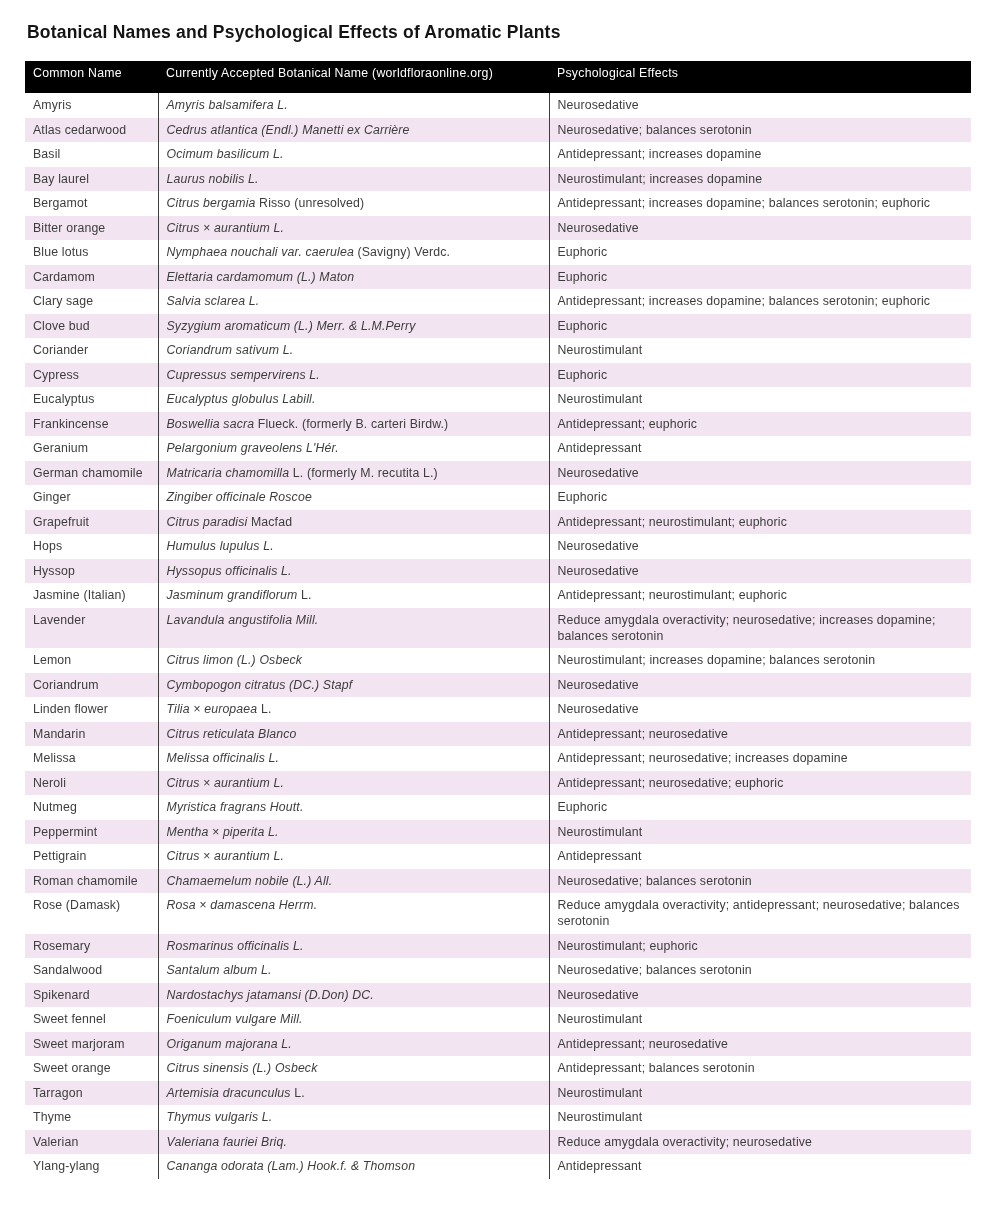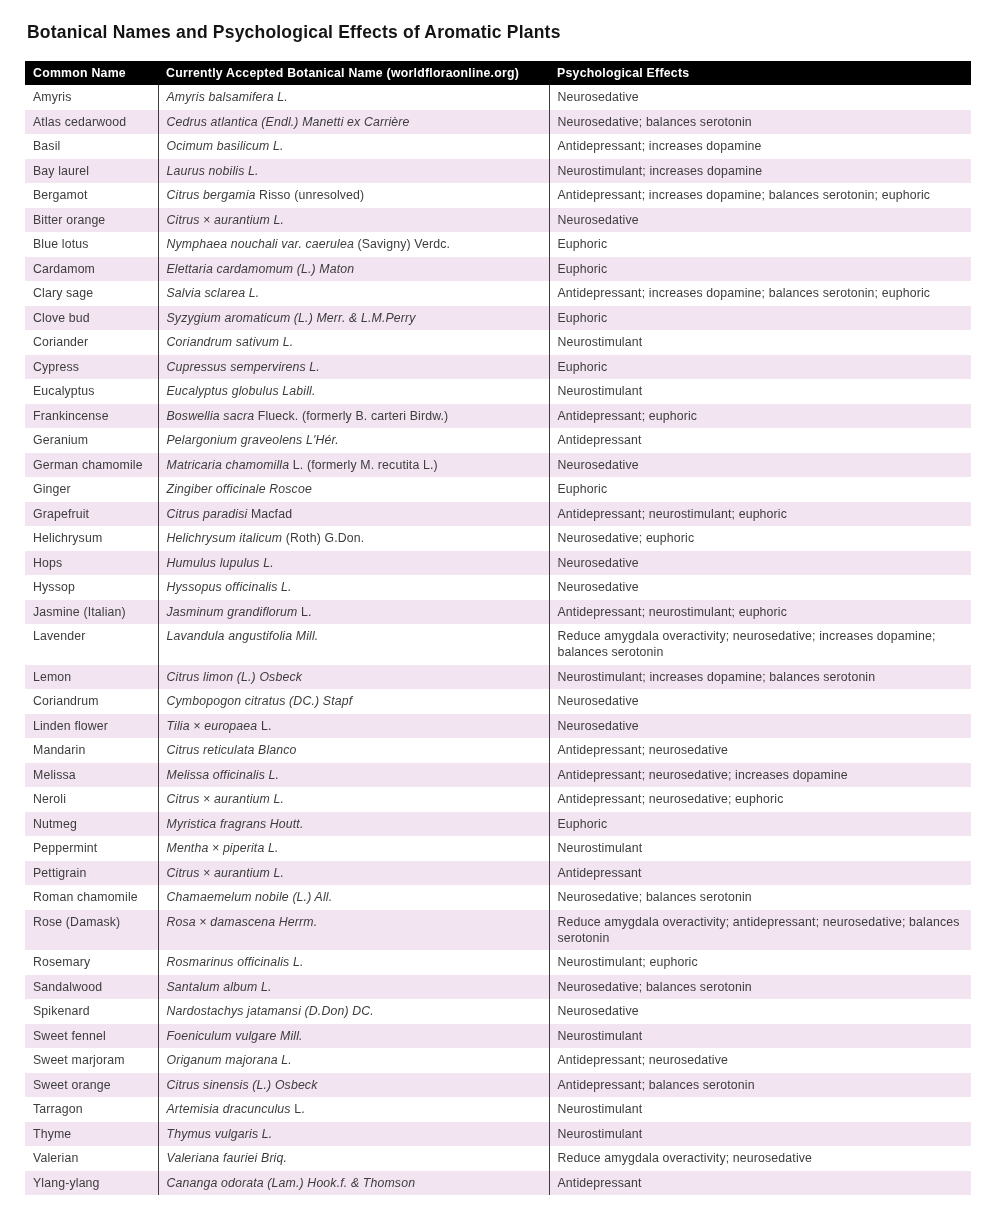--- a/index.html
+++ b/index.html
@@ -22,25 +22,25 @@
     table-layout: fixed;
     width: 946px;
     margin: 18px 0 20px 25px;
   }
   col.c1 { width: 133px; }
   col.c2 { width: 391px; }
   col.c3 { width: 422px; }
   thead th {
     background: #000000;
     color: #ffffff;
-    font-weight: bold;
+    font-weight: normal;
     font-size: 12.3px;
     line-height: 15px;
     text-align: left;
-    padding: 5px 8px 4px 8px;
+    padding: 5px 8px 12px 8px;
     letter-spacing: 0.25px;
   }
   tbody td {
     font-size: 12.3px;
     line-height: 16px;
     color: #3d3d3d;
     padding: 4px 8px 4.5px 8px;
     vertical-align: top;
     letter-spacing: 0.15px;
     word-wrap: break-word;
@@ -153,25 +153,20 @@
     <td>Ginger</td>
     <td><i>Zingiber officinale Roscoe</i><span></span></td>
     <td>Euphoric</td>
   </tr>
         <tr>
     <td>Grapefruit</td>
     <td><i>Citrus paradisi</i><span> Macfad</span></td>
     <td>Antidepressant; neurostimulant; euphoric</td>
   </tr>
         <tr>
-    <td>Helichrysum</td>
-    <td><i>Helichrysum italicum</i><span> (Roth) G.Don.</span></td>
-    <td>Neurosedative; euphoric</td>
-  </tr>
-        <tr>
     <td>Hops</td>
     <td><i>Humulus lupulus L.</i><span></span></td>
     <td>Neurosedative</td>
   </tr>
         <tr>
     <td>Hyssop</td>
     <td><i>Hyssopus officinalis L.</i><span></span></td>
     <td>Neurosedative</td>
   </tr>
         <tr>

